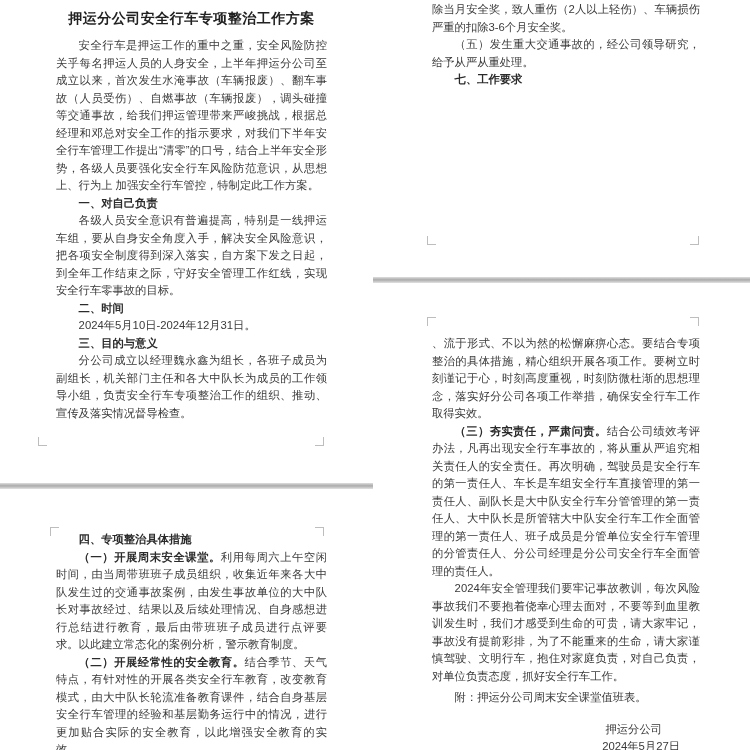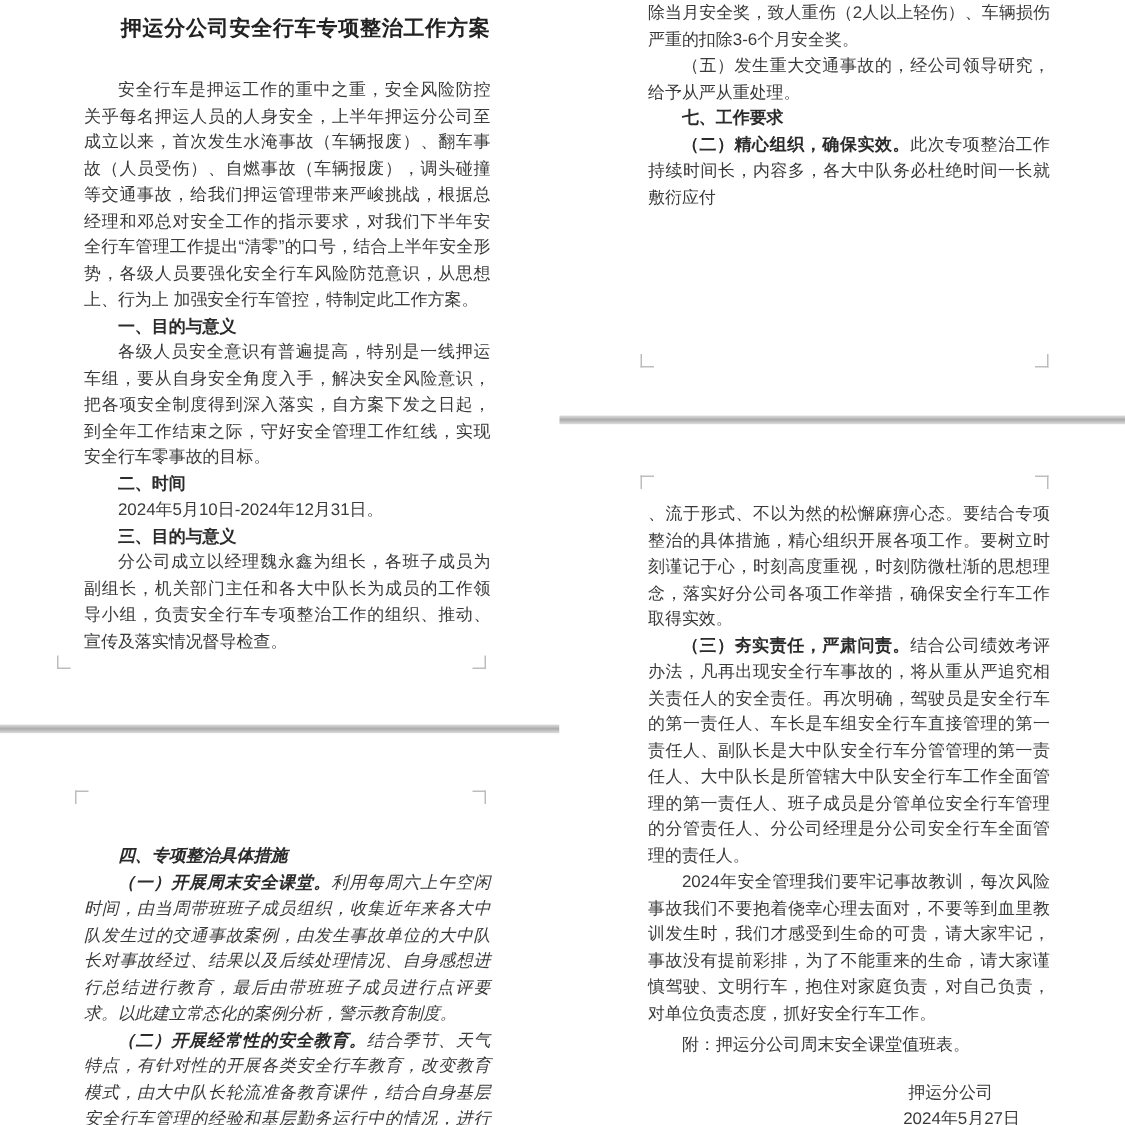--- a/index.html
+++ b/index.html
@@ -13,23 +13,23 @@
   .page { position:absolute; background:#ffffff; overflow:hidden; box-sizing:border-box; }
   .page.left  { left:0;   width:373px; padding-left:56px; padding-right:46px; }
   .page.right { left:373px; width:377px; padding-left:59px; padding-right:50px; }
 
   .page-gap { position:absolute; box-sizing:border-box;
     background:linear-gradient(to bottom,#dedede 0%,#adadad 45%,#b8b8b8 60%,#e2e2e2 100%); }
   .gap-left  { top:483px; left:0;    width:373px; height:6px; }
   .gap-right { top:277px; left:373px; width:377px; height:6px; }
 
   .doc-title {
-    margin:0 0 24px 0; padding-top:8px;
+    margin:0 0 9px 0; padding-top:8px;
     font-size:14px; line-height:20px; font-weight:bold;
-    color:#222222; text-align:right; letter-spacing:0.5px;
+    color:#222222; text-align:center; letter-spacing:0.5px;
   }
   .p {
     margin:0; font-size:11.3px; line-height:17.5px;
     color:#3a3a3a; text-align:justify; text-indent:2em;
     word-break:break-all;
   }
   .p.noindent { text-indent:0; }
   .p.heading  { font-weight:bold; color:#2b2b2b; }
   .lead { font-weight:bold; color:#2b2b2b; }
   .p.attachment { margin-top:4px; }
@@ -44,41 +44,40 @@
   .mark.br { border-bottom:1px solid #bdbdbd; border-right:1px solid #bdbdbd; }
 </style>
 </head>
 <body>
 
 <div class="canvas">
 
   <div class="page left" style="top:0; height:483px;">
     <h1 class="doc-title">押运分公司安全行车专项整治工作方案</h1>
     <p class="p">安全行车是押运工作的重中之重，安全风险防控关乎每名押运人员的人身安全，上半年押运分公司至成立以来，首次发生水淹事故（车辆报废）、翻车事故（人员受伤）、自燃事故（车辆报废），调头碰撞等交通事故，给我们押运管理带来严峻挑战，根据总经理和邓总对安全工作的指示要求，对我们下半年安全行车管理工作提出“清零”的口号，结合上半年安全形势，各级人员要强化安全行车风险防范意识，从思想上、行为上 加强安全行车管控，特制定此工作方案。</p>
-    <p class="p heading">一、目的与意义</p>
+    <p class="p heading">一、对自己负责</p>
     <p class="p">各级人员安全意识有普遍提高，特别是一线押运车组，要从自身安全角度入手，解决安全风险意识，把各项安全制度得到深入落实，自方案下发之日起，到全年工作结束之际，守好安全管理工作红线，实现安全行车零事故的目标。</p>
     <p class="p heading">二、时间</p>
     <p class="p">2024年5月10日-2024年12月31日。</p>
     <p class="p heading">三、目的与意义</p>
     <p class="p">分公司成立以经理魏永鑫为组长，各班子成员为副组长，机关部门主任和各大中队长为成员的工作领导小组，负责安全行车专项整治工作的组织、推动、宣传及落实情况督导检查。</p>
   </div>
 
   <div class="page-gap gap-left"></div>
 
-  <div class="page left" style="top:489px; height:261px; padding-top:74px;font-style:italic;">
+  <div class="page left" style="top:489px; height:261px; padding-top:42px;">
     <p class="p heading">四、专项整治具体措施</p>
     <p class="p"><span class="lead">（一）开展周末安全课堂。</span><span>利用每周六上午空闲时间，由当周带班班子成员组织，收集近年来各大中队发生过的交通事故案例，由发生事故单位的大中队长对事故经过、结果以及后续处理情况、自身感想进行总结进行教育，最后由带班班子成员进行点评要求。以此建立常态化的案例分析，警示教育制度。</span></p>
     <p class="p"><span class="lead">（二）开展经常性的安全教育。</span><span>结合季节、天气特点，有针对性的开展各类安全行车教育，改变教育模式，由大中队长轮流准备教育课件，结合自身基层安全行车管理的经验和基层勤务运行中的情况，进行更加贴合实际的安全教育，以此增强安全教育的实效。</span></p>
   </div>
 
   <div class="page right" style="top:0; height:249px; padding-top:1px;">
     <p class="p noindent">除当月安全奖，致人重伤（2人以上轻伤）、车辆损伤严重的扣除3-6个月安全奖。</p>
     <p class="p">（五）发生重大交通事故的，经公司领导研究，给予从严从重处理。</p>
     <p class="p heading">七、工作要求</p>
-    <p class="p"><span class="lead">（二）精心组织，确保实效。</span><span>此次专项整治工作持续时间长，内容多，各大中队务必杜绝时间一长就敷衍应付</span></p>
   </div>
 
   <div class="page-gap gap-right"></div>
 
   <div class="page right" style="top:283px; height:467px; padding-top:52px;">
     <p class="p noindent">、流于形式、不以为然的松懈麻痹心态。要结合专项整治的具体措施，精心组织开展各项工作。要树立时刻谨记于心，时刻高度重视，时刻防微杜渐的思想理念，落实好分公司各项工作举措，确保安全行车工作取得实效。</p>
     <p class="p"><span class="lead">（三）夯实责任，严肃问责。</span><span>结合公司绩效考评办法，凡再出现安全行车事故的，将从重从严追究相关责任人的安全责任。再次明确，驾驶员是安全行车的第一责任人、车长是车组安全行车直接管理的第一责任人、副队长是大中队安全行车分管管理的第一责任人、大中队长是所管辖大中队安全行车工作全面管理的第一责任人、班子成员是分管单位安全行车管理的分管责任人、分公司经理是分公司安全行车全面管理的责任人。</span></p>
     <p class="p">2024年安全管理我们要牢记事故教训，每次风险事故我们不要抱着侥幸心理去面对，不要等到血里教训发生时，我们才感受到生命的可贵，请大家牢记，事故没有提前彩排，为了不能重来的生命，请大家谨慎驾驶、文明行车，抱住对家庭负责，对自己负责，对单位负责态度，抓好安全行车工作。</p>
     <p class="p attachment">附：押运分公司周末安全课堂值班表。</p>
     <p class="p sign sign-name">押运分公司</p>

